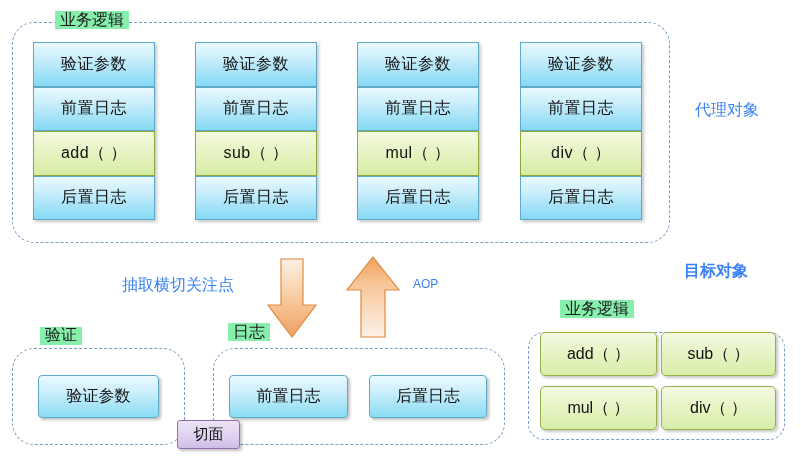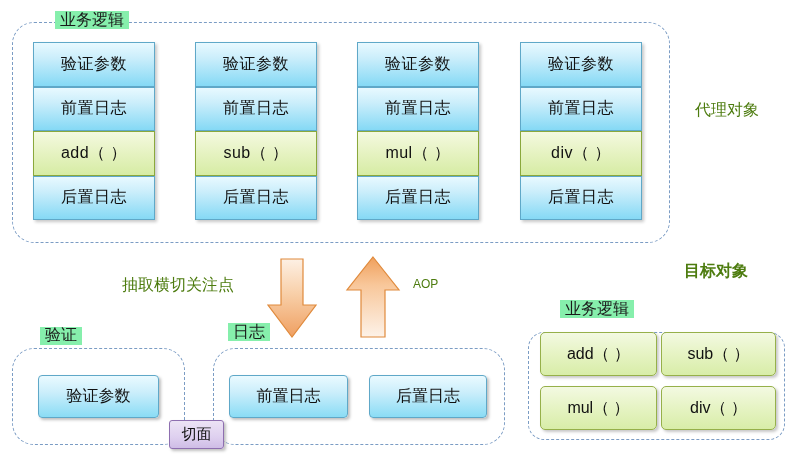--- a/index.html
+++ b/index.html
@@ -104,21 +104,21 @@
     font-size: 15px;
     color: #111111;
     box-shadow: 2px 2px 3px rgba(0,0,0,0.25);
     z-index: 6;
   }
 
   
   .free-label {
     position: absolute;
     font-size: 16px;
-    color: #4d7c0f;
+    color: #3b82f6;
     white-space: nowrap;
   }
   .free-label.latin {
     font-size: 12px;
   }
 
   
   .arrow {
     position: absolute;
   }
@@ -198,21 +198,21 @@
 
   <div class="dashed-box" style="left:12px; top:348px; width:173px; height:97px;"></div>
   <div class="group-label" style="left:40px; top:327px;font-family:Liberation Mono, monospace;">验证</div>
   <div class="blue-box" style="left:38px; top:375px; width:121px; height:43px;">验证参数</div>
 
   <div class="dashed-box" style="left:213px; top:348px; width:292px; height:97px;"></div>
   <div class="group-label" style="left:228px; top:323px;">日志</div>
   <div class="blue-box" style="left:229px; top:375px; width:119px; height:43px;">前置日志</div>
   <div class="blue-box" style="left:369px; top:375px; width:118px; height:43px;">后置日志</div>
 
-  <div class="purple-box" style="left:169px; top:420px; width:55px; height:29px;">切面</div>
+  <div class="purple-box" style="left:177px; top:420px; width:63px; height:29px;">切面</div>
 
   <div class="free-label" style="left:684px; top:261px;font-weight:bold;">目标对象</div>
 
   <div class="dashed-box" style="left:528px; top:332px; width:257px; height:108px; border-radius:16px;"></div>
   <div class="group-label" style="left:560px; top:300px;">业务逻辑</div>
 
   <div class="green-box" style="left:540px; top:332px; width:117px; height:44px;">add（ ）</div>
   <div class="green-box" style="left:661px; top:332px; width:115px; height:44px;">sub（ ）</div>
   <div class="green-box" style="left:540px; top:386px; width:117px; height:44px;">mul（ ）</div>
   <div class="green-box" style="left:661px; top:386px; width:115px; height:44px;">div（ ）</div>

